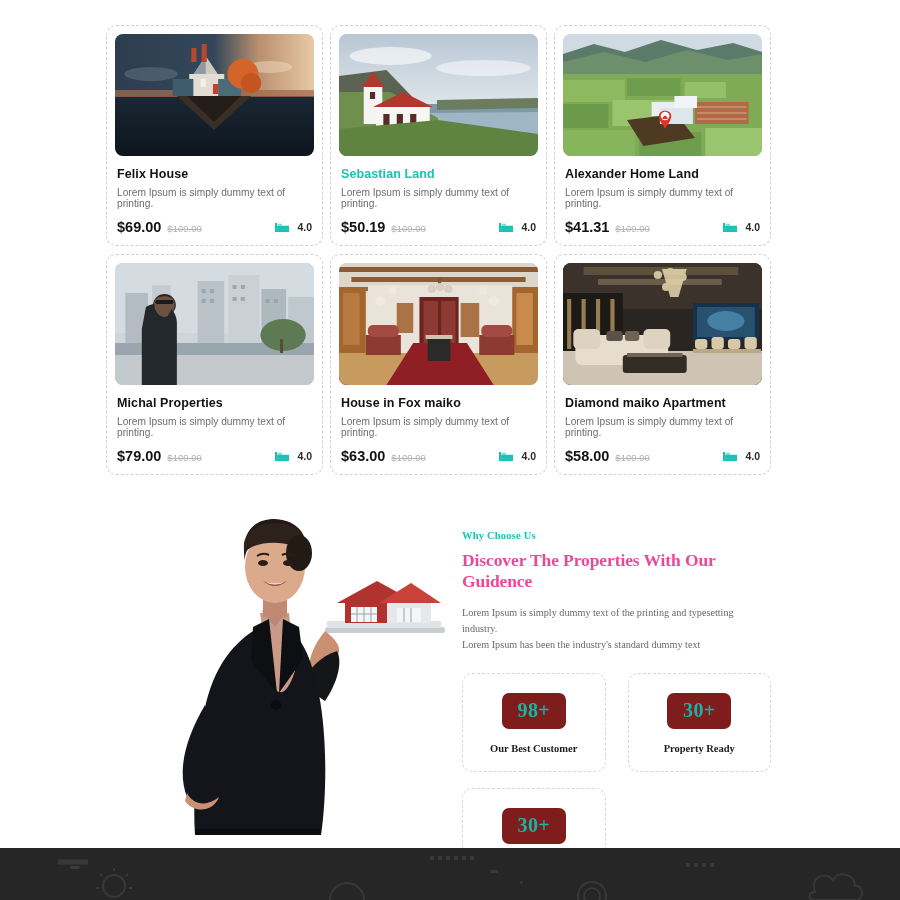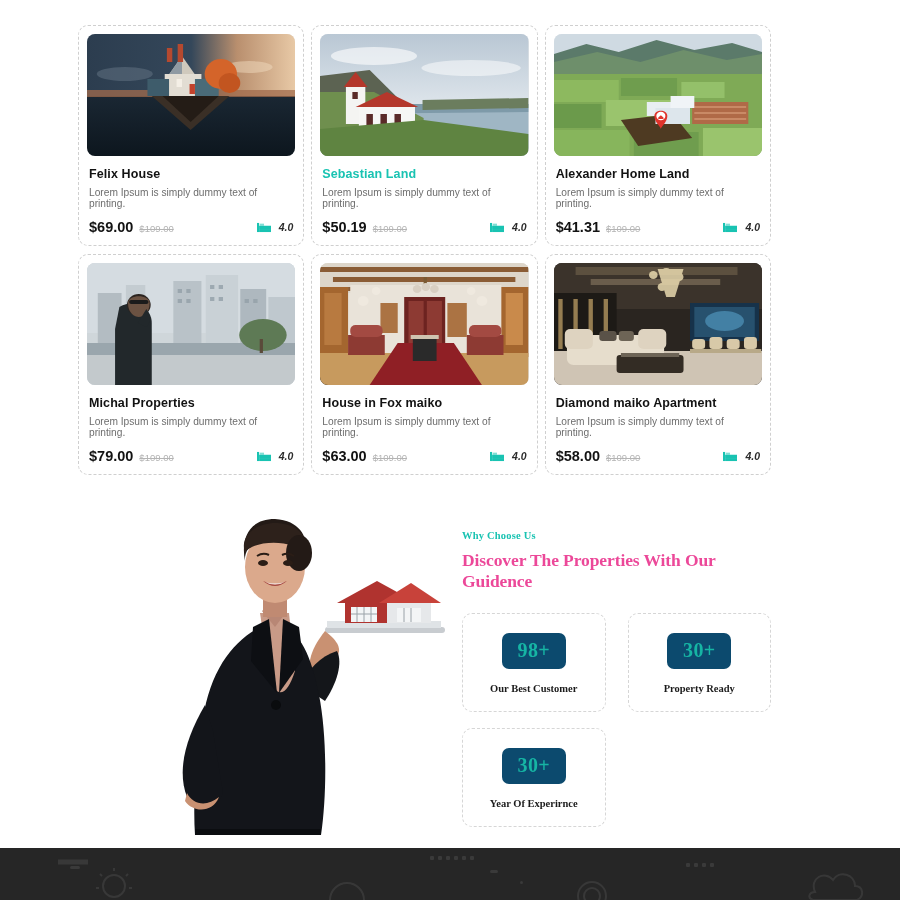--- a/index.html
+++ b/index.html
@@ -5,21 +5,21 @@
   * { box-sizing: border-box; margin: 0; padding: 0; }
   html, body {
     width: 900px; height: 900px;
     background: #ffffff;
     font-family: "Liberation Sans", sans-serif;
     overflow: hidden;
   }
   .page { position: relative; width: 900px; height: 900px; background:#fff; }
 
   
-  .grid-wrap { padding: 25px 129px 0 78px; }
+  .grid-wrap { padding: 25px 129px 0 106px; }
   .grid {
     display: grid;
     grid-template-columns: repeat(3, 1fr);
     gap: 8px 7px;
   }
   .card {
     border: 1px dashed #cfcfcf;
     border-radius: 10px;
     background: #fff;
     padding: 8px 8px 10px 8px;
@@ -46,21 +46,21 @@
     color: #6d6d6d;
     margin: 6px 0 0 2px;
   }
   .card-foot {
     display: flex; align-items: center; justify-content: space-between;
     margin: 10px 2px 0 2px;
   }
   .price-group { display:flex; align-items:baseline; gap:6px; }
   .price-now { font-size: 14.5px; font-weight: bold; color:#121212; }
   .price-old { font-size: 9.5px; color:#b4b4b4; text-decoration: line-through; }
-  .beds { display:flex; align-items:center; gap:8px;font-style:italic; }
+  .beds { display:flex; align-items:center; gap:8px; }
   .bed-icon { width:14px; height:11px; display:block; }
   .beds-val { font-size:10.5px; font-weight:bold; color:#2b2b2b; }
 
   
   .why {
     position: relative;
     margin-top: 30px;
     padding: 0 129px;
     display: flex;
     align-items: flex-start;
@@ -83,21 +83,21 @@
     gap: 16px 22px; margin-top: 21px; max-width: 320px;
   }
   .stat {
     border: 1px dashed #d6d6d6;
     border-radius: 10px;
     padding: 19px 10px 17px 10px;
     text-align: center;
   }
   .stat-num {
     display:inline-block;
-    background:#0c4a6e;
+    background:#7f1d1d;
     color:#16b5a4;
     font-size: 20px; font-weight: bold;
     padding: 6px 16px 7px 16px;
     border-radius: 7px;
     letter-spacing: .3px;
   }
   .stat-label {
     margin-top: 14px; font-size:10.5px; font-weight:bold; color:#1b1b1b;
   }
 
@@ -503,20 +503,24 @@
         <path d="M134 76 q12,10 24,0 q-12,6 -24,0 z" fill="#a5483f"></path>
         <path d="M136 77 q10,5 20,0 q-10,3 -20,0 z" fill="#ffffff"></path>
 
         <rect x="66" y="324" width="126" height="6" fill="#0b0d10"></rect>
       </svg>
     </div>
 
     <div class="why-body">
       <div class="eyebrow">Why Choose Us</div>
       <div class="why-head">Discover The Properties With Our Guidence</div>
+      <div class="why-text">
+        <div>Lorem Ipsum is simply dummy text of the printing and typesetting industry.</div>
+        <div>Lorem Ipsum has been the industry's standard dummy text</div>
+      </div>
 
       <div class="stats">
         <div class="stat">
           <span class="stat-num">98+</span>
           <div class="stat-label">Our Best Customer</div>
         </div>
         <div class="stat">
           <span class="stat-num">30+</span>
           <div class="stat-label">Property Ready</div>
         </div>

